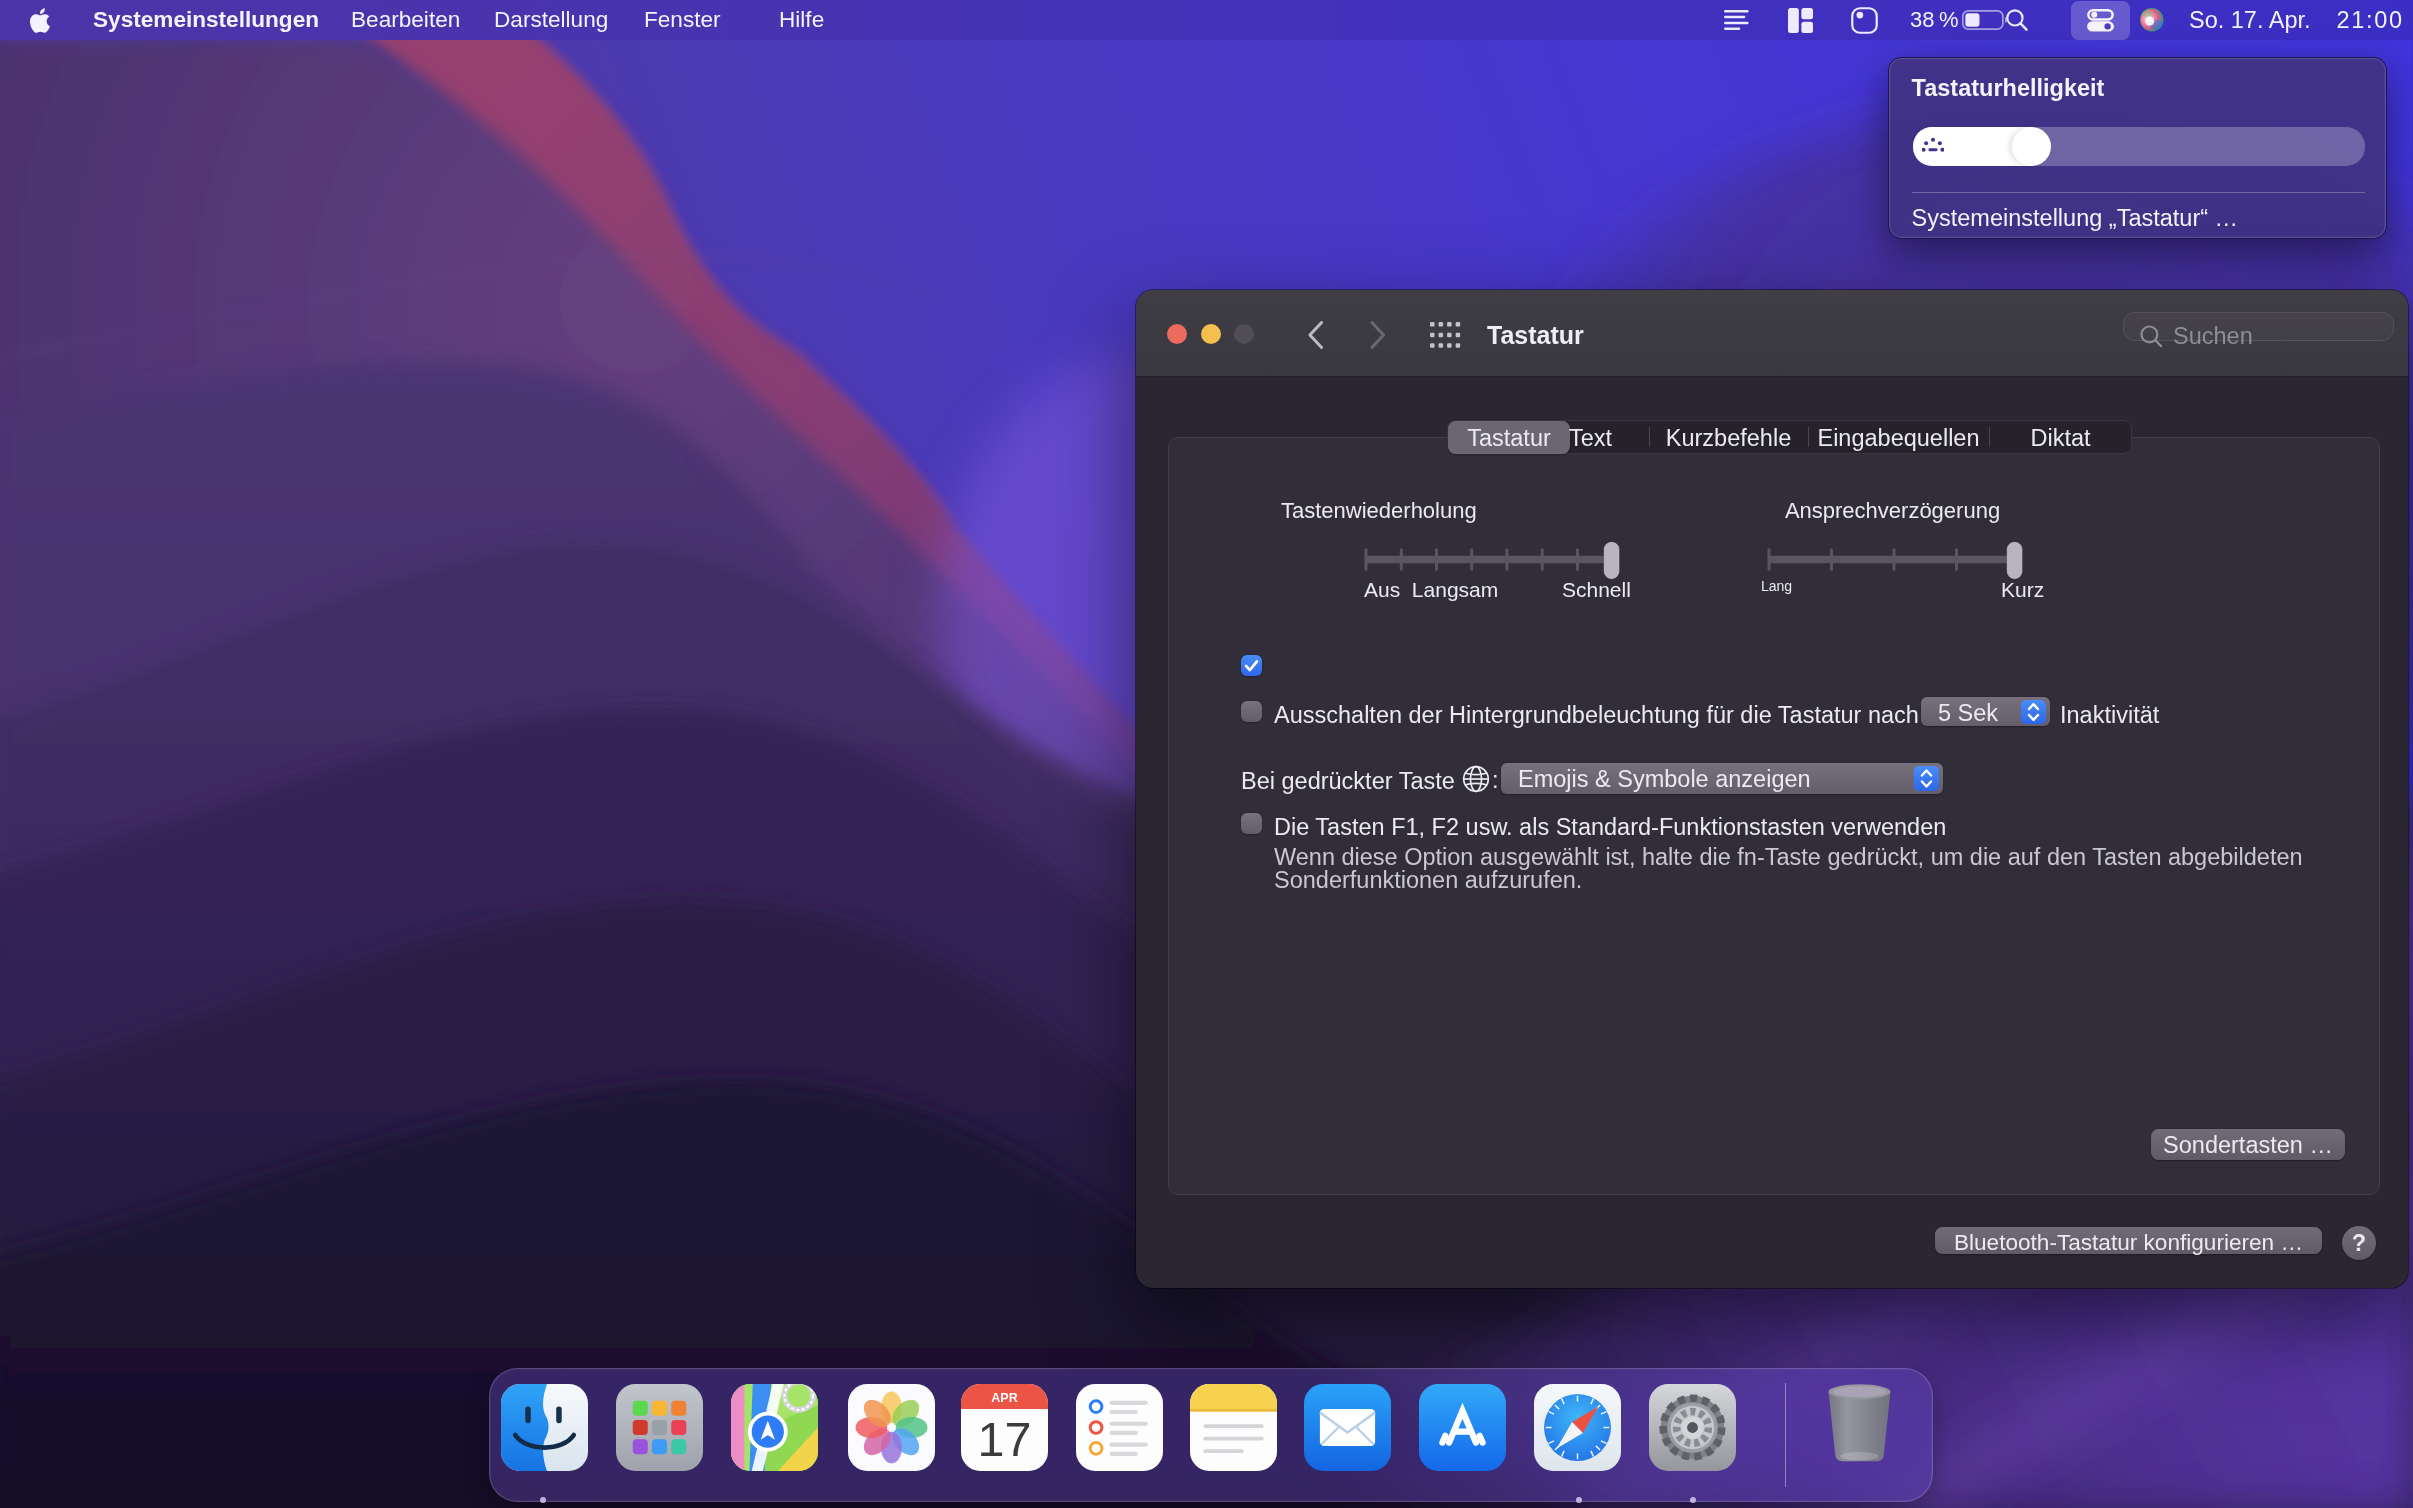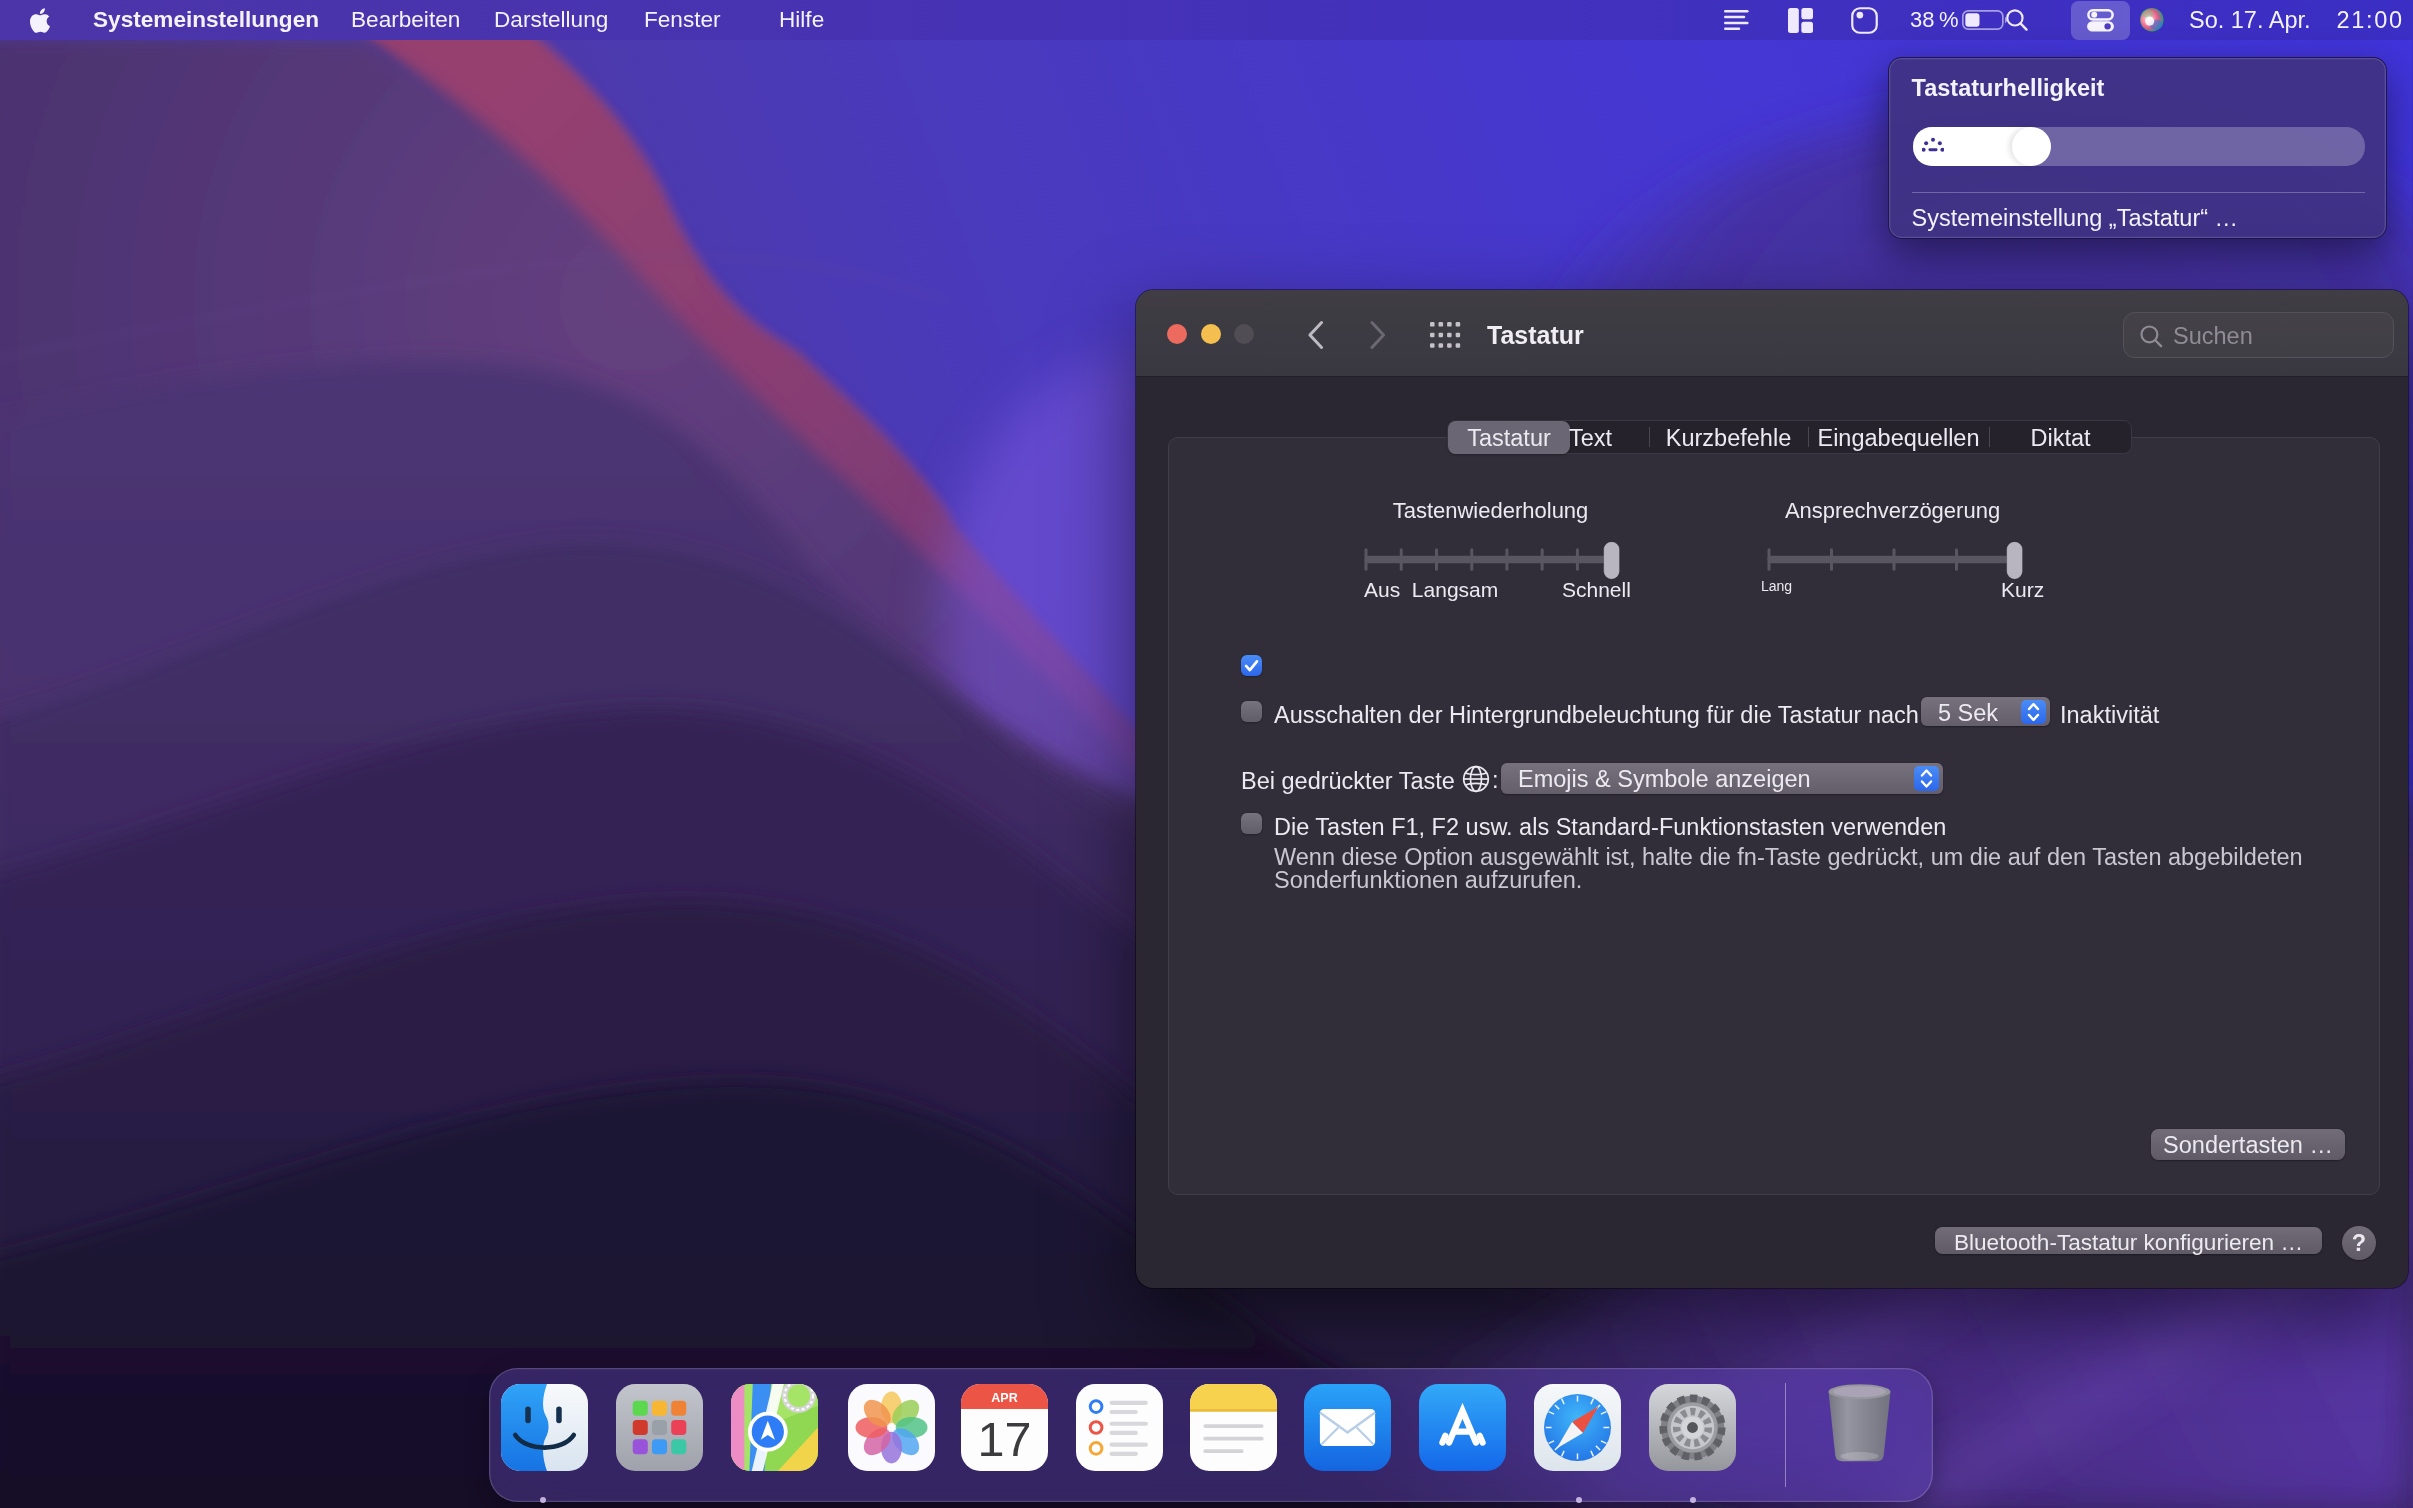--- a/index.html
+++ b/index.html
@@ -227,42 +227,42 @@
           <rect x="10.2" y="12.6" width="5.4" height="5.4" rx="1.4"></rect>
           <rect x="20.4" y="12.6" width="5.4" height="5.4" rx="1.4"></rect>
           <rect x="30.6" y="12.6" width="5.4" height="5.4" rx="1.4"></rect>
         <rect x="0" y="25.2" width="5.4" height="5.4" rx="1.4"></rect>
           <rect x="10.2" y="25.2" width="5.4" height="5.4" rx="1.4"></rect>
           <rect x="20.4" y="25.2" width="5.4" height="5.4" rx="1.4"></rect>
           <rect x="30.6" y="25.2" width="5.4" height="5.4" rx="1.4"></rect>
       </g>
     </svg>
     <div class="abs" style="left:351px;top:31px;font-size:25px;font-weight:700;color:#f0eef4;">Tastatur</div>
-    <div class="abs" style="left:987px;top:22px;width:271px;height:46px;border-radius:11.7px;border:1.3px solid #55525a;background:rgba(255,255,255,0.03);">
+    <div class="abs" style="left:987px;top:22px;width:271px;height:29px;border-radius:11.7px;border:1.3px solid #55525a;background:rgba(255,255,255,0.03);">
       <svg class="abs" style="left:15px;top:11px" width="25" height="25" viewBox="0 0 30 30">
         <circle cx="12.5" cy="12.5" r="9.5" fill="none" stroke="#8f8c96" stroke-width="2.6"></circle>
         <line x1="19.5" y1="19.5" x2="26.5" y2="26.5" stroke="#8f8c96" stroke-width="2.8" stroke-linecap="round"></line>
       </svg>
       <div class="abs" style="left:49px;top:10px;font-size:23.5px;color:#8f8c96;">Suchen</div>
     </div>
   </div>
   <div id="groupbox"></div>
 
   <div class="abs" style="left:311px;top:130px;width:685px;height:34px;background:#25222c;border:0.8px solid #3b3844;border-radius:8.4px;"></div>
   <div class="abs" style="left:312px;top:131px;width:122px;height:33px;background:#6b6673;border-radius:7.5px;box-shadow:0 0.8px 2.5px rgba(0,0,0,0.3);"></div>
   <div class="wtext" style="left:312px;top:135px;width:122px;text-align:center;">Tastatur</div>
   <div class="wtext" style="left:433px;top:135px;width:80px;text-align:left;">Text</div>
   <div class="wtext" style="left:513px;top:135px;width:159px;text-align:center;">Kurzbefehle</div>
   <div class="wtext" style="left:672px;top:135px;width:181px;text-align:center;">Eingabequellen</div>
   <div class="wtext" style="left:853px;top:135px;width:143px;text-align:center;">Diktat</div>
   <div class="abs" style="left:513px;top:137px;width:0.8px;height:20px;background:#4a4753;"></div>
   <div class="abs" style="left:672px;top:137px;width:0.8px;height:20px;background:#4a4753;"></div>
   <div class="abs" style="left:853px;top:137px;width:0.8px;height:20px;background:#4a4753;"></div>
 
-  <div class="wtext" style="left:145px;top:208px;width:419px;text-align:center;font-size:22px;">Tastenwiederholung</div>
+  <div class="wtext" style="left:145px;top:208px;width:419px;text-align:left;font-size:22px;">Tastenwiederholung</div>
   <div class="wtext" style="left:547px;top:208px;width:419px;text-align:center;font-size:22px;">Ansprechverzögerung</div>
 
   <svg class="abs" style="left:226px;top:250px" width="260" height="40" viewBox="0 0 310 48">
     <rect x="2" y="19" width="302" height="9" rx="4.5" fill="#5a5661"></rect>
     <g fill="#5a5661">
       <rect x="2" y="10" width="3.6" height="27" rx="1.8"></rect>
         <rect x="44.3" y="10" width="3.6" height="27" rx="1.8"></rect>
       <rect x="86.6" y="10" width="3.6" height="27" rx="1.8"></rect>
         <rect x="128.9" y="10" width="3.6" height="27" rx="1.8"></rect>
       <rect x="171.1" y="10" width="3.6" height="27" rx="1.8"></rect>

